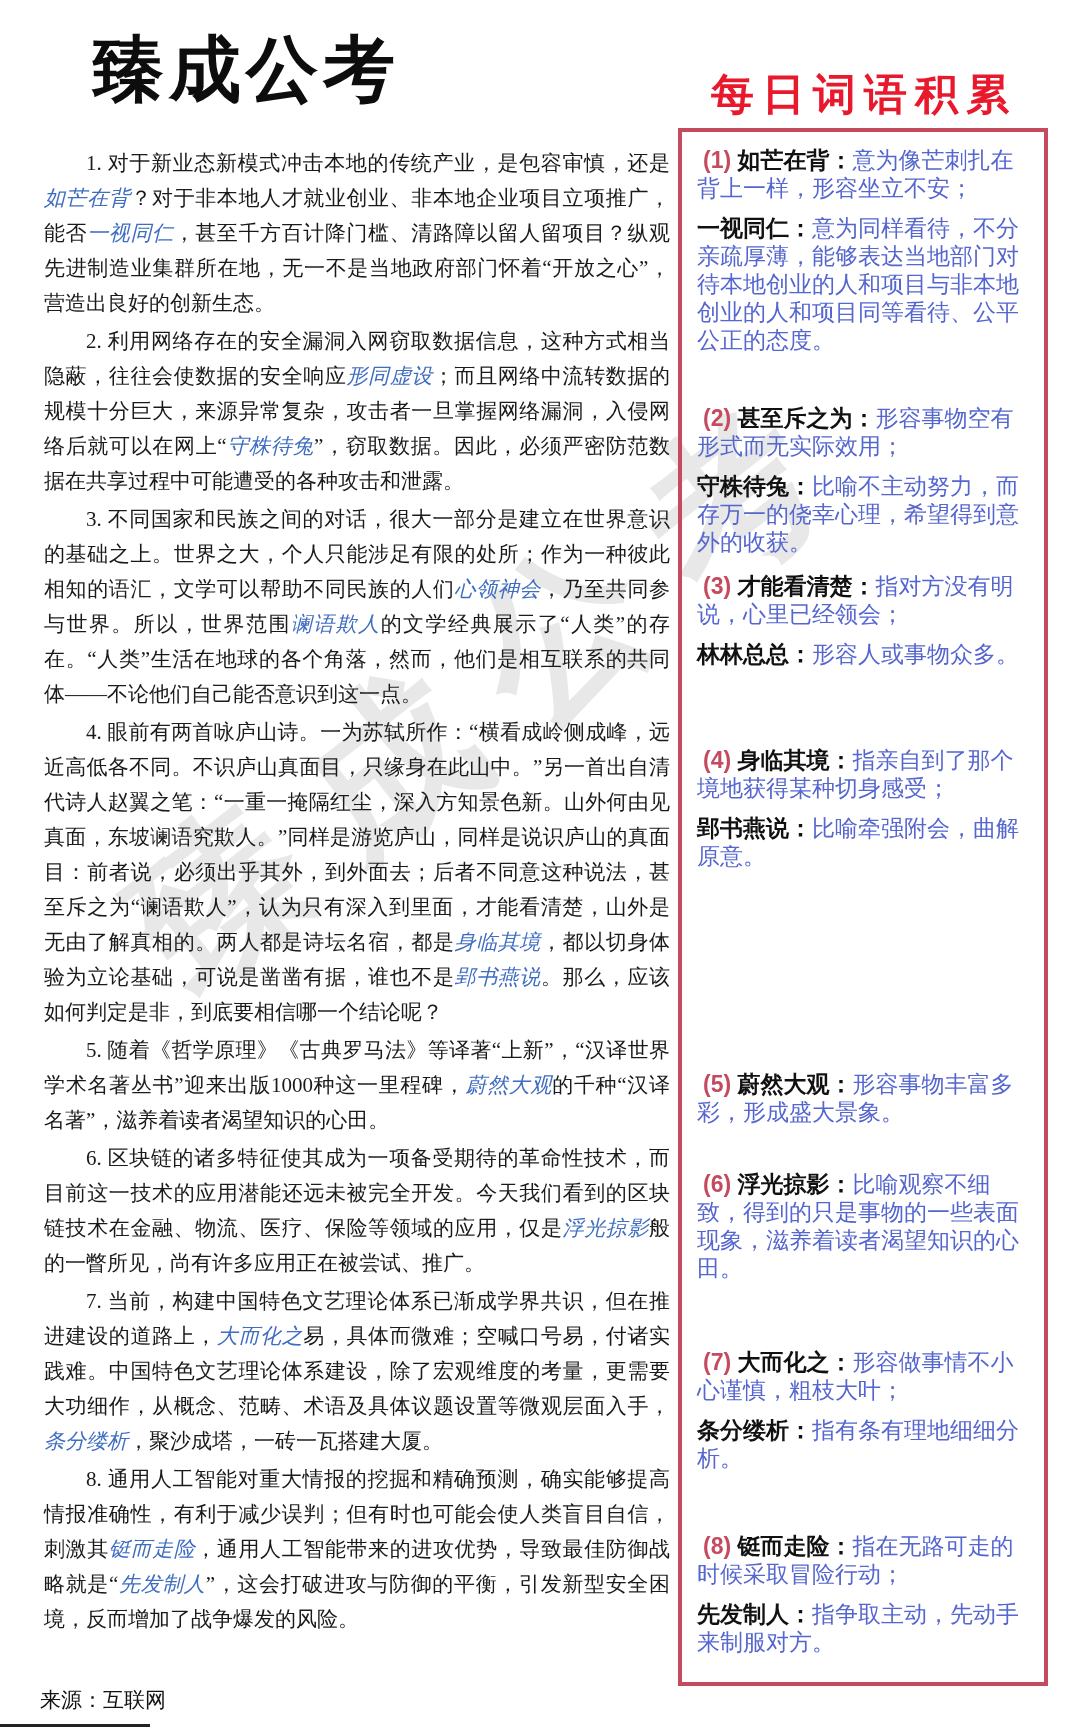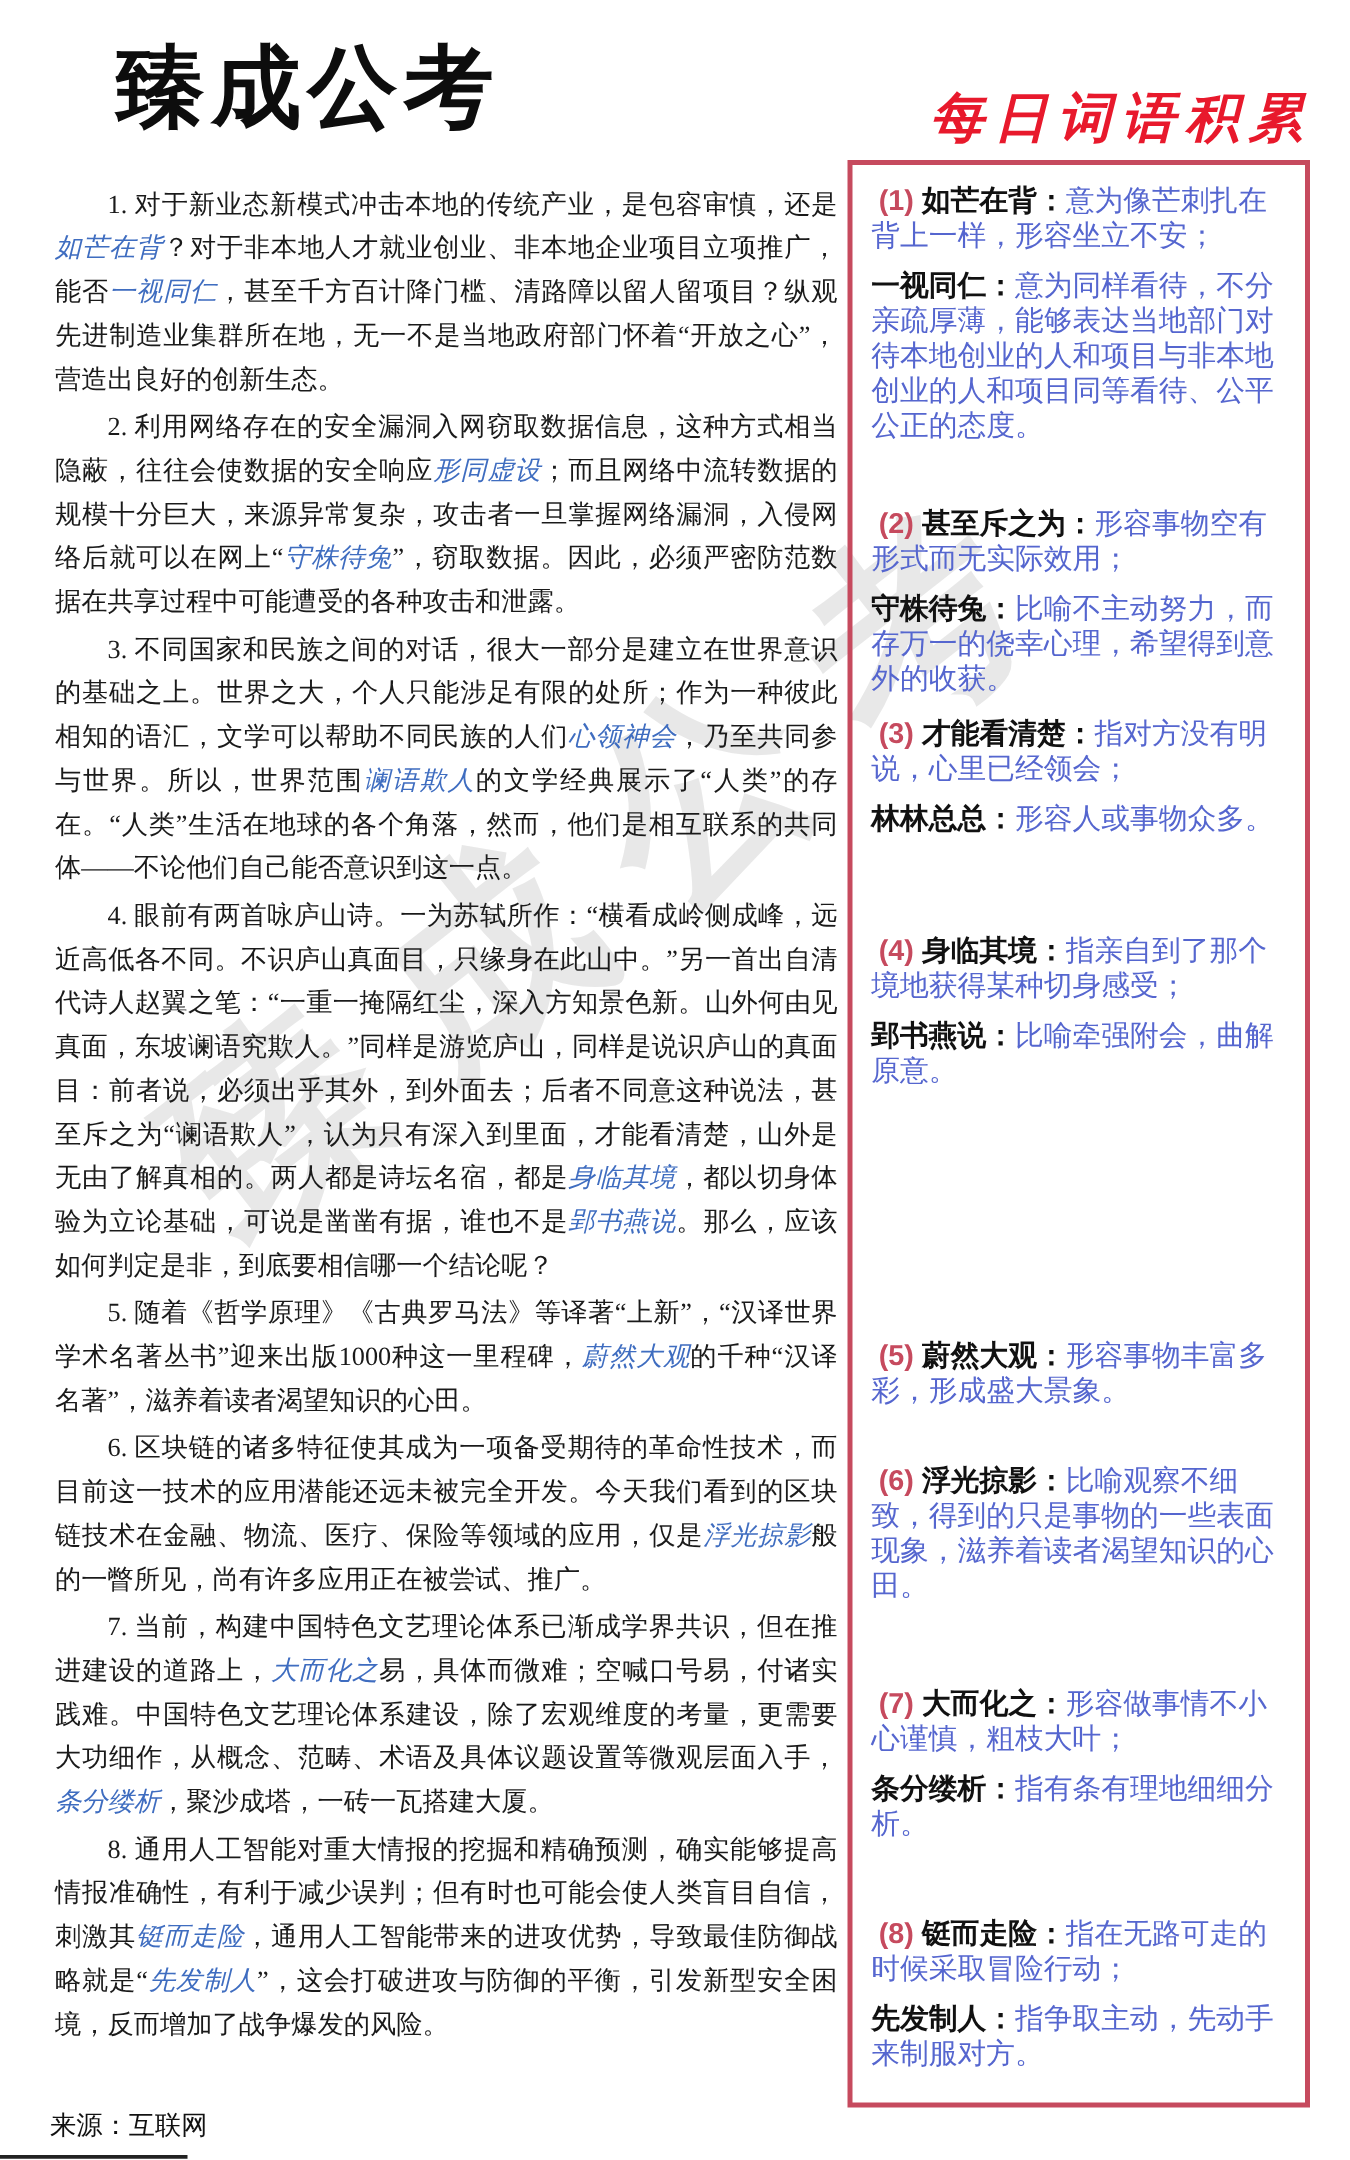--- a/index.html
+++ b/index.html
@@ -36,28 +36,27 @@
     letter-spacing:5px;
     color:#0d0d0d;
     z-index:2;
     font-family:"Liberation Serif","DejaVu Serif",serif;
   }
   .daily-title{
     position:absolute;
     left:678px; top:66px;
     width:372px;
     margin:0;
-    text-align:right;
+    text-align:center;
     font-size:43px;
     font-weight:900;
     letter-spacing:8px;
     color:var(--accent-red,#e8192c);
     z-index:2;
     font-family:"Liberation Serif","DejaVu Serif",serif;
-    font-style:italic;
   }
   .article{
     position:absolute;
     left:44px; top:146px;
     width:626px;
     z-index:1;
     font-size:21px;
     line-height:35px;
     text-align:justify;
   }

